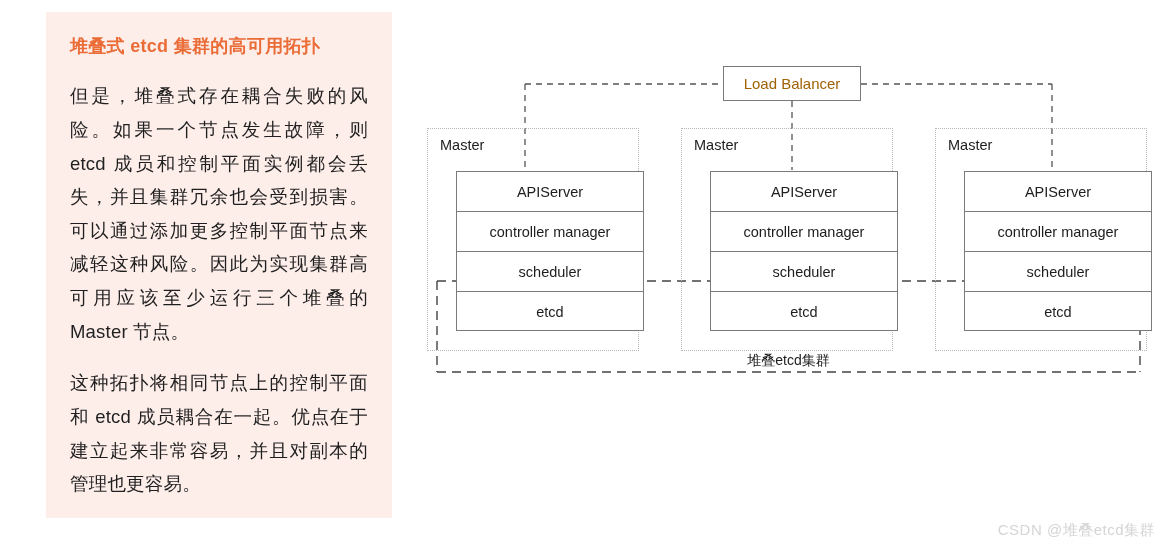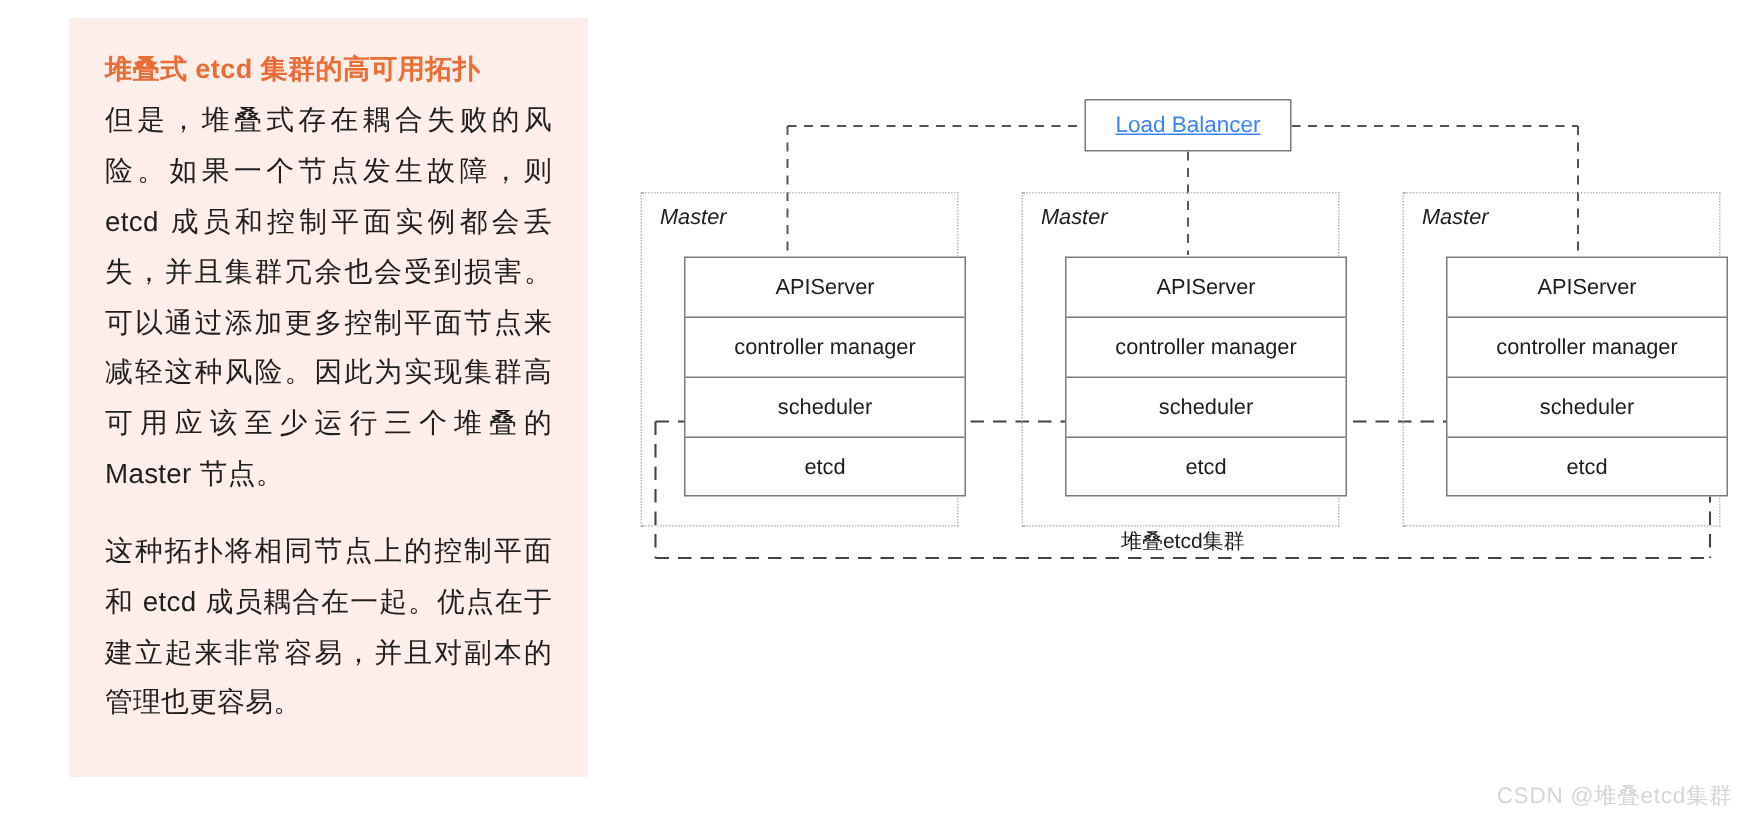--- a/index.html
+++ b/index.html
@@ -25,21 +25,21 @@
     height: 506px;
     background: #fdeeea;
     box-sizing: border-box;
     padding: 22px 24px 18px 24px;
   }
   #panel-heading {
     color: #ea6c37;
     font-size: 18px;
     font-weight: bold;
     line-height: 1.4;
-    margin: 0 0 4px 0;
+    margin: 0 0 20px 0;
     letter-spacing: 0.3px;
   }
   .panel-paragraph {
     font-size: 18.5px;
     line-height: 1.82;
     color: #1f1f1f;
     margin: 0 0 18px 0;
     text-align: justify;
     letter-spacing: 0.2px;
   }
@@ -60,27 +60,26 @@
     height: 548px;
   }
 
   
   .node-box {
     position: absolute;
     box-sizing: border-box;
     border: 1.3px solid #7a7a7a;
     background: #ffffff;
     font-size: 14.5px;
-    color: #3b82f6;
+    color: #a16207;
     display: flex;
     align-items: center;
     justify-content: center;
     text-align: center;
     white-space: nowrap;
-    text-decoration: underline;
   }
   #load-balancer {
     left: 313px;
     top: 66px;
     width: 138px;
     height: 35px;
     font-size: 15px;
   }
 
   .master-group {
@@ -94,21 +93,20 @@
   #master-1 { left: 17px; }
   #master-2 { left: 271px; }
   #master-3 { left: 525px; }
 
   .master-label {
     position: absolute;
     left: 12px;
     top: 8px;
     font-size: 14.5px;
     color: #1d1d1d;
-    font-style: italic;
   }
 
   .stack {
     position: absolute;
     left: 28px;
     top: 42px;
     width: 188px;
     height: 160px;
     box-sizing: border-box;
     border: 1.3px solid #7a7a7a;

